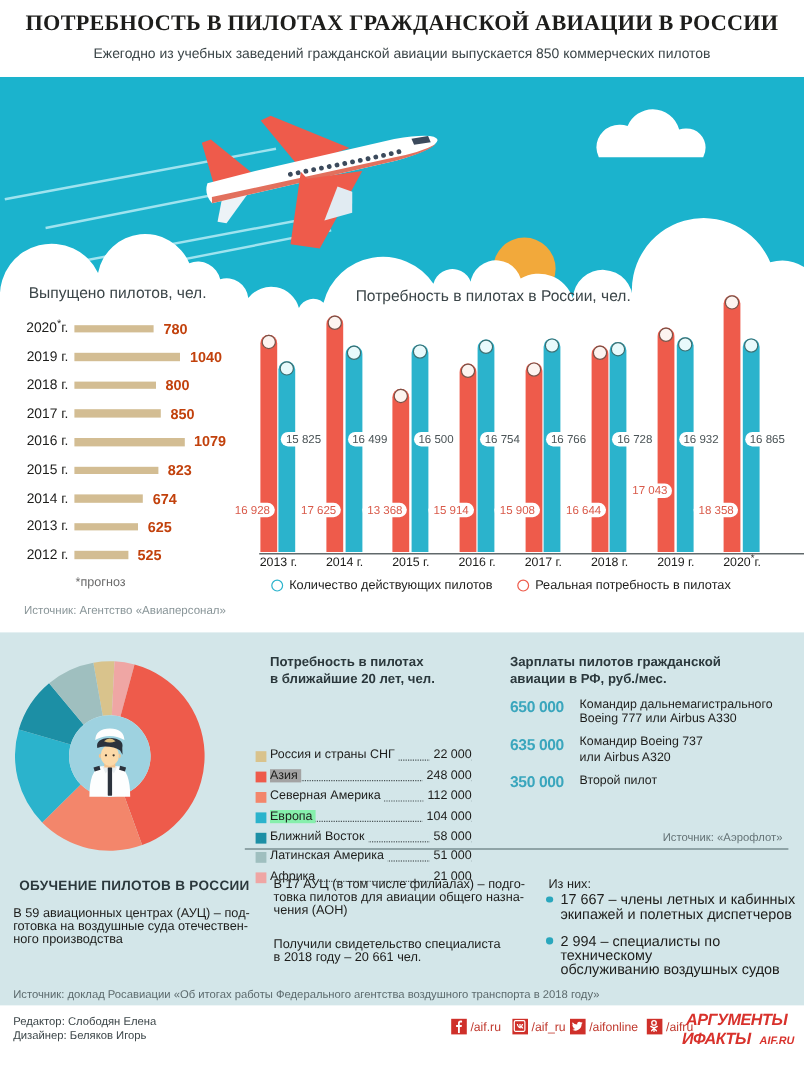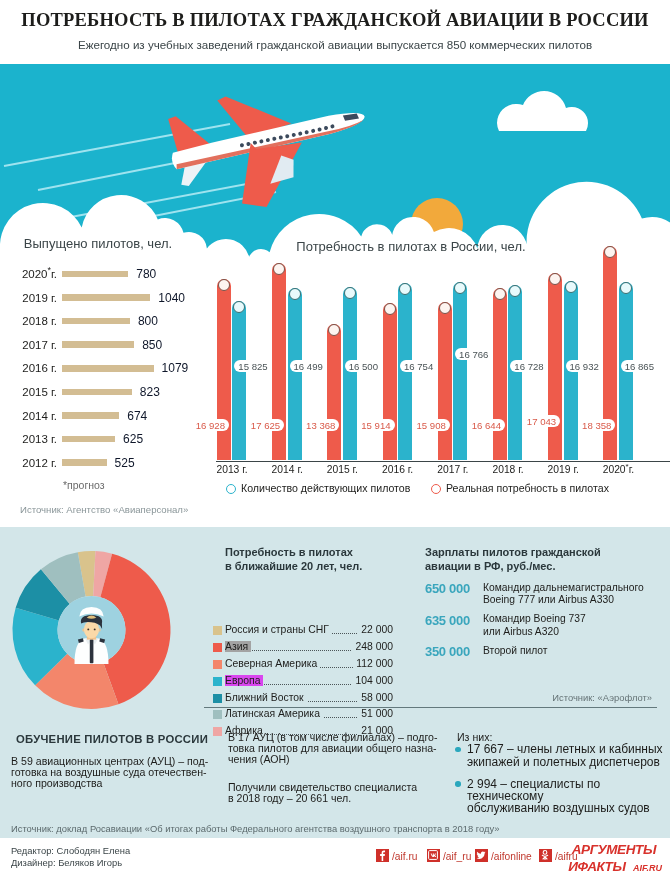--- a/index.html
+++ b/index.html
@@ -22,21 +22,21 @@
   .white-panel{position:absolute;left:0;top:259px;width:670px;height:268px;background:#fff;}
 
   
   .hbar{position:absolute;left:0;top:236px;width:196px;height:280px;}
   .hbar-title{position:absolute;left:0;top:0;width:196px;text-align:center;font-size:13px;color:#3b4548;}
   .hbar-rows{position:absolute;left:0;top:29px;width:196px;}
   .hbar-row{position:relative;height:23.6px;}
   .hbar-lbl{position:absolute;right:139px;top:3px;font-size:11.5px;color:#1d1d1b;white-space:nowrap;}
   .hbar-lbl sup{font-size:9px;vertical-align:super;line-height:0;}
   .hbar-bar{position:absolute;left:62px;top:5.6px;height:6.6px;background:#d3bd93;}
-  .hbar-val{position:absolute;top:2px;font-size:12px;color:#0f172a;white-space:nowrap;}
+  .hbar-val{position:absolute;top:2px;font-size:12px;color:#c2410c;white-space:nowrap;font-weight:bold;}
   .hbar-note{position:absolute;left:63px;top:243px;font-size:10.5px;color:#6b6b6b;}
   .hbar-src{position:absolute;left:20px;top:268px;font-size:9.6px;color:#8a9699;}
 
   
   .vbar{position:absolute;left:196px;top:236px;width:474px;height:280px;}
   .vbar-title{position:absolute;left:0;top:3px;width:430px;text-align:center;font-size:13px;color:#3b4548;}
   .vbar-plot{position:absolute;left:0;top:0;width:474px;height:230px;}
   .vb{position:absolute;width:14px;border-radius:7px 7px 0 0;}
   .vb-dot{position:absolute;width:12px;height:12px;border-radius:50%;box-sizing:border-box;border:1.6px solid #5a5550;}
   .vbar-axis{position:absolute;left:20px;top:224.5px;width:456px;height:1px;background:#3b4548;}
@@ -272,21 +272,21 @@
           </div>
           <div class="mlrow">
             <span class="mlsw" style="background:#F3866B"></span>
             <span class="mldots"></span>
             <span class="mlname" style="background:#d3e6e9;padding-right:3px">Северная Америка</span>
             <span class="mlval">112 000</span>
           </div>
           <div class="mlrow">
             <span class="mlsw" style="background:#2BB3CC"></span>
             <span class="mldots"></span>
-            <span class="mlname" style="background:#d946ef;padding-right:3px">Европа</span>
+            <span class="mlname" style="background:#86efac;padding-right:3px">Европа</span>
             <span class="mlval">104 000</span>
           </div>
           <div class="mlrow">
             <span class="mlsw" style="background:#1C8FA5"></span>
             <span class="mldots"></span>
             <span class="mlname" style="background:#d3e6e9;padding-right:3px">Ближний Восток</span>
             <span class="mlval">58 000</span>
           </div>
           <div class="mlrow">
             <span class="mlsw" style="background:#9FBFBF"></span>
@@ -407,34 +407,34 @@
         <div class="vb" style="left: 186.6px; top: 67px; height: 157px; background: rgb(238, 91, 75);"></div>
         <div class="vb-dot" style="left: 187.6px; top: 66.5px; background: rgb(253, 244, 240); border-color: rgb(122, 82, 72);"></div>
         <div class="vb" style="left: 201.9px; top: 47px; height: 177px; background: rgb(43, 179, 204);"></div>
         <div class="vb-dot" style="left: 202.9px; top: 46.5px; background: rgb(232, 250, 252); border-color: rgb(59, 111, 114);"></div>
         <div class="vpill" style="left: 203.9px; top: 124px;">16 754</div>
         <div class="vpill red" style="right: 275.4px; top: 183px; justify-content: flex-end;">15 914</div>
         <div class="vb" style="left: 241.8px; top: 66px; height: 158px; background: rgb(238, 91, 75);"></div>
         <div class="vb-dot" style="left: 242.8px; top: 65.5px; background: rgb(253, 244, 240); border-color: rgb(122, 82, 72);"></div>
         <div class="vb" style="left: 257.1px; top: 46px; height: 178px; background: rgb(43, 179, 204);"></div>
         <div class="vb-dot" style="left: 258.1px; top: 45.5px; background: rgb(232, 250, 252); border-color: rgb(59, 111, 114);"></div>
-        <div class="vpill" style="left: 259.1px; top: 112px;">16 766</div>
+        <div class="vpill" style="left: 259.1px; top: 124px;">16 766</div>
         <div class="vpill red" style="right: 220.2px; top: 183px; justify-content: flex-end;">15 908</div>
         <div class="vb" style="left: 297px; top: 52px; height: 172px; background: rgb(238, 91, 75);"></div>
         <div class="vb-dot" style="left: 298px; top: 51.5px; background: rgb(253, 244, 240); border-color: rgb(122, 82, 72);"></div>
         <div class="vb" style="left: 312.3px; top: 49px; height: 175px; background: rgb(43, 179, 204);"></div>
         <div class="vb-dot" style="left: 313.3px; top: 48.5px; background: rgb(232, 250, 252); border-color: rgb(59, 111, 114);"></div>
         <div class="vpill" style="left: 314.3px; top: 124px;">16 728</div>
         <div class="vpill red" style="right: 165px; top: 183px; justify-content: flex-end;">16 644</div>
         <div class="vb" style="left: 352.2px; top: 37px; height: 187px; background: rgb(238, 91, 75);"></div>
         <div class="vb-dot" style="left: 353.2px; top: 36.5px; background: rgb(253, 244, 240); border-color: rgb(122, 82, 72);"></div>
         <div class="vb" style="left: 367.5px; top: 45px; height: 179px; background: rgb(43, 179, 204);"></div>
         <div class="vb-dot" style="left: 368.5px; top: 44.5px; background: rgb(232, 250, 252); border-color: rgb(59, 111, 114);"></div>
         <div class="vpill" style="left: 369.5px; top: 124px;">16 932</div>
-        <div class="vpill red" style="right: 109.8px; top: 179px; justify-content: flex-end;">17 043</div>
+        <div class="vpill red" style="right: 109.8px; top: 167px; justify-content: flex-end;">17 043</div>
         <div class="vb" style="left: 407.4px; top: 10px; height: 214px; background: rgb(238, 91, 75);"></div>
         <div class="vb-dot" style="left: 408.4px; top: 9.5px; background: rgb(253, 244, 240); border-color: rgb(122, 82, 72);"></div>
         <div class="vb" style="left: 422.7px; top: 46px; height: 178px; background: rgb(43, 179, 204);"></div>
         <div class="vb-dot" style="left: 423.7px; top: 45.5px; background: rgb(232, 250, 252); border-color: rgb(59, 111, 114);"></div>
         <div class="vpill" style="left: 424.7px; top: 124px;">16 865</div>
         <div class="vpill red" style="right: 54.6px; top: 183px; justify-content: flex-end;">18 358</div>
       </div>
     <div class="vbar-axis"></div>
     <div class="vbar-xlabels">
         <div class="vbx" style="left: 11px; width: 50px;">2013 г.</div>

